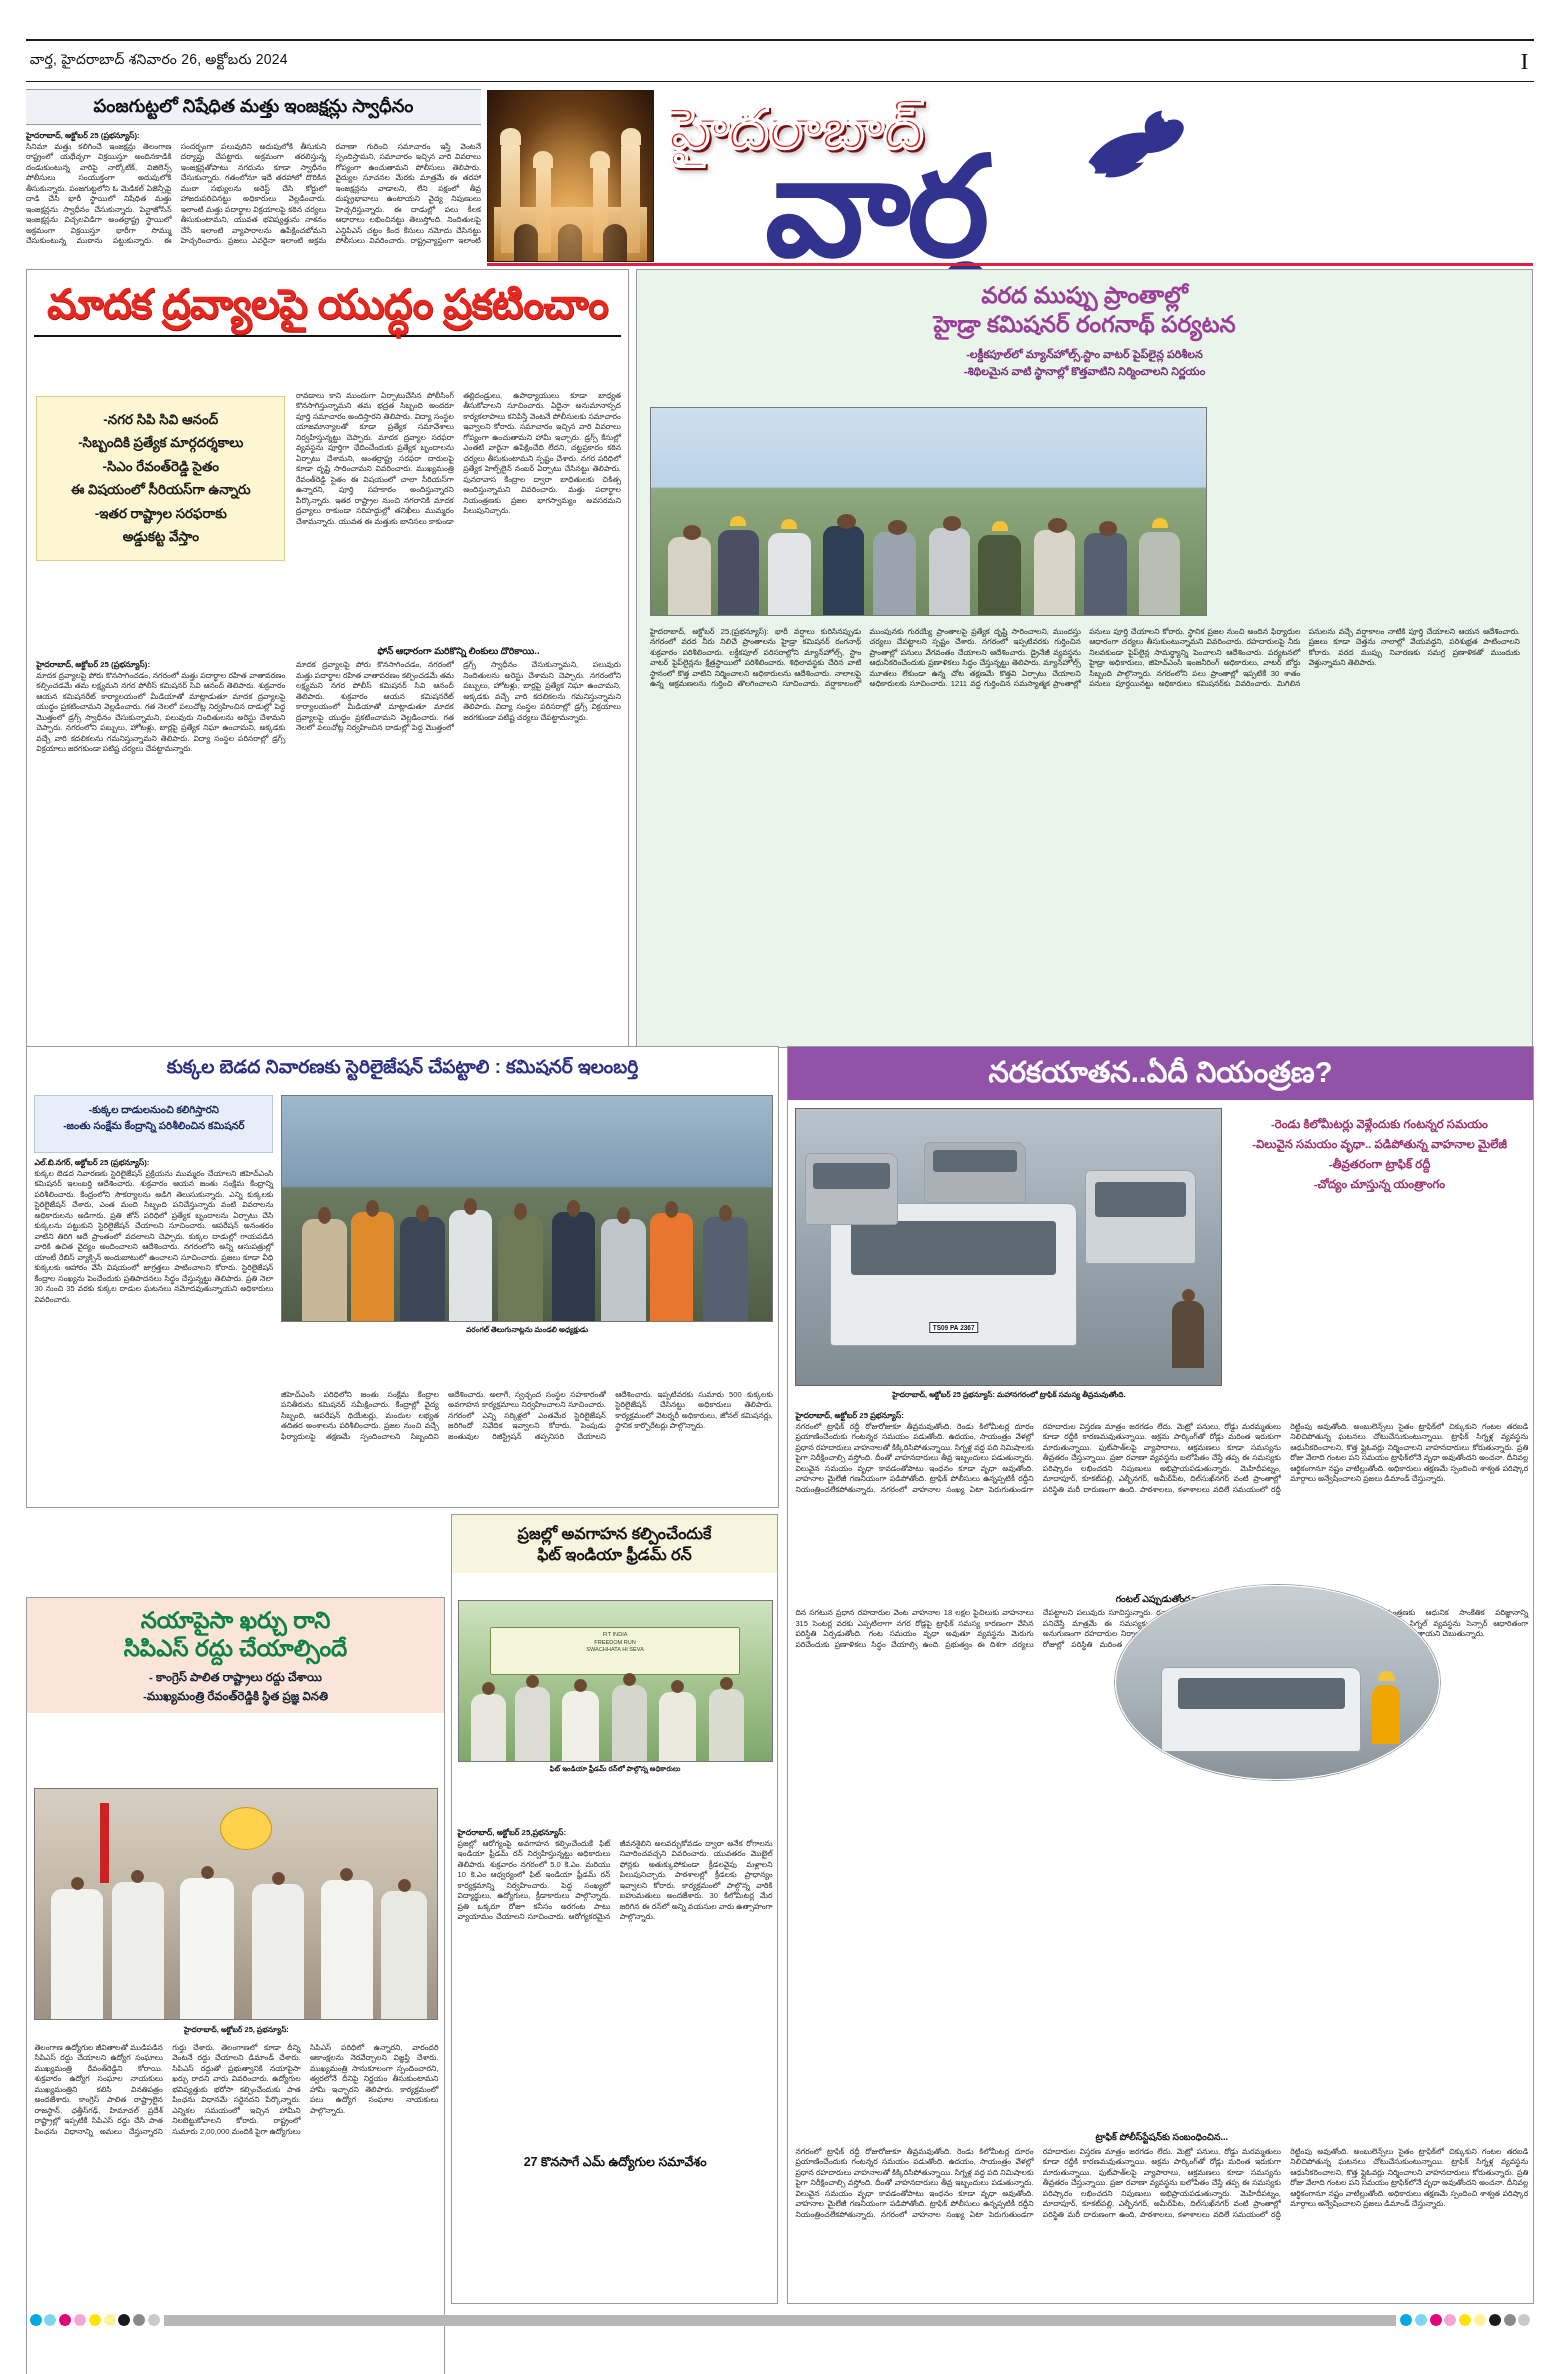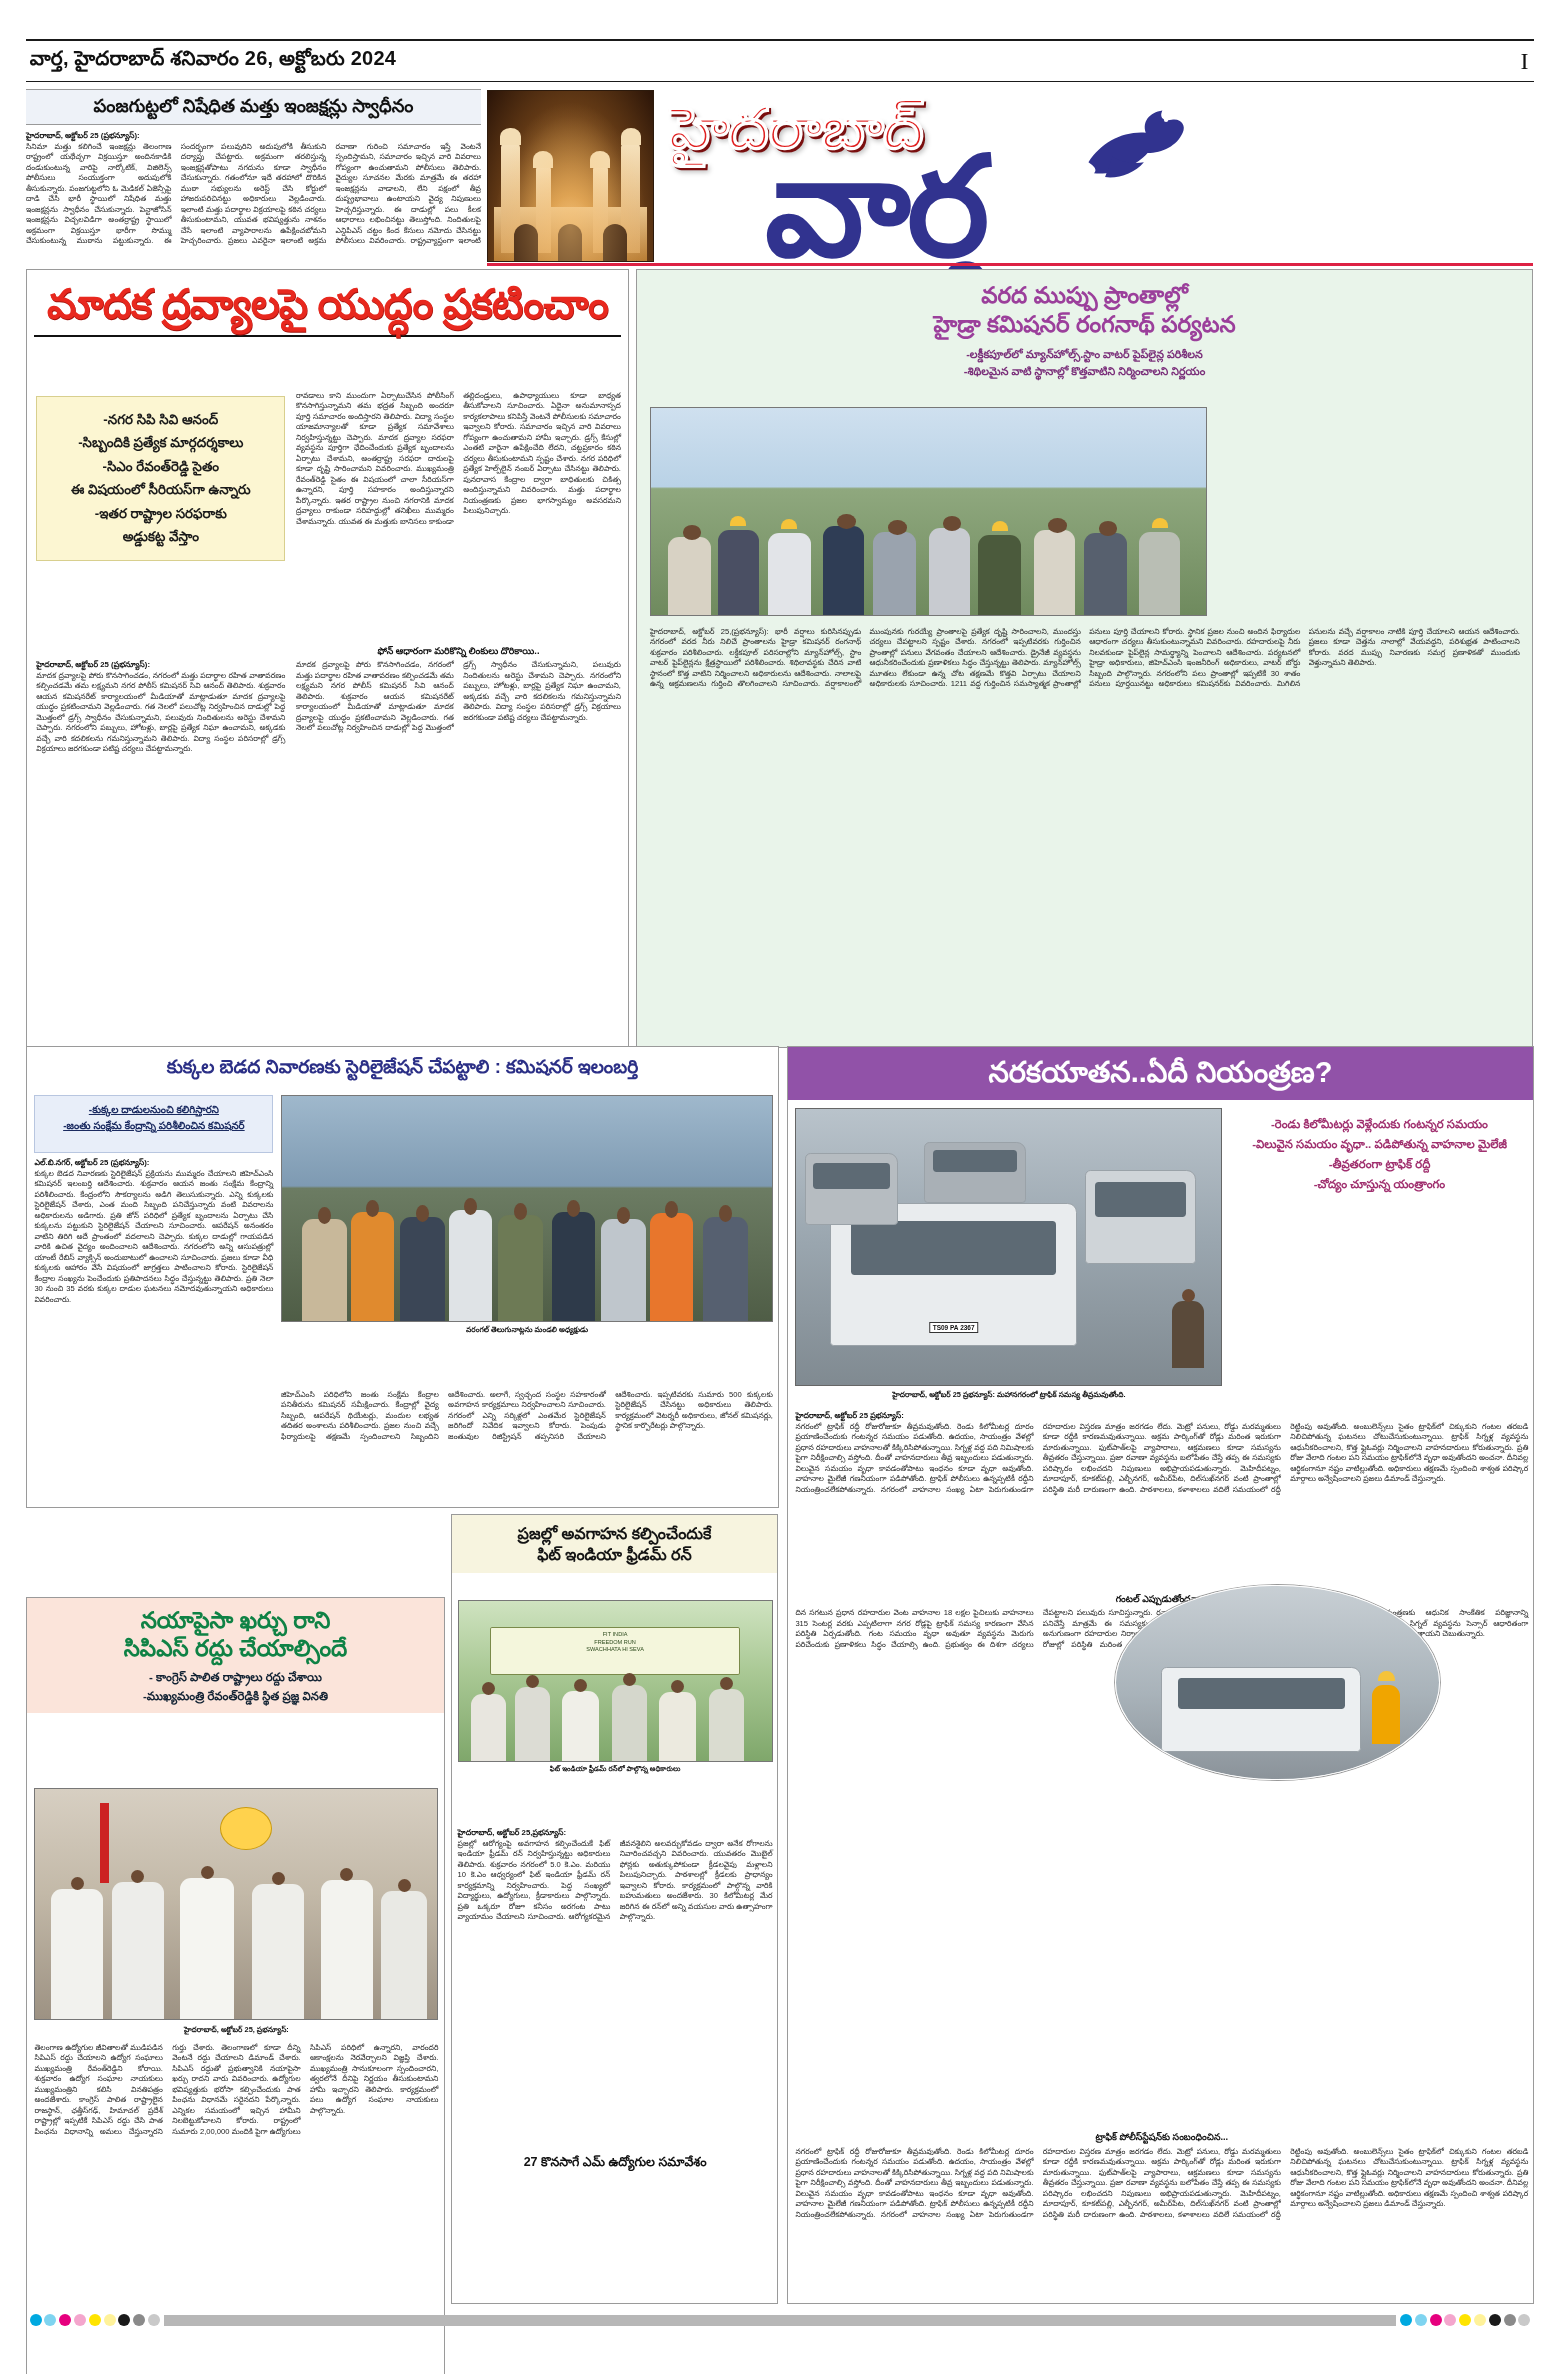--- a/index.html
+++ b/index.html
@@ -12,21 +12,21 @@
   }
   .page { position:absolute; inset:0; padding:0; }
 
   
   .datebar {
     position:absolute; left:26px; top:39px; right:26px; height:43px;
     border-top:2.8px solid #1a1a1a; border-bottom:1.9px solid #1a1a1a;
     display:flex; align-items:center; justify-content:space-between;
   }
   .datebar .dateline {
-    font-size:20px; font-weight:bold; letter-spacing:0.2px; padding-left:3.7px;
+    font-size:14px; font-weight:normal; letter-spacing:0.2px; padding-left:3.7px;
   }
   .datebar .pageno { font-family:"Liberation Serif", serif; font-size:24px; padding-right:5.6px; }
 
   
   .box { position:absolute; border:0.9px solid #9a9a9a; background:#fff; }
   .hl { font-weight:bold; line-height:1.18; text-align:center; }
   .tel { font-family:"Liberation Sans", sans-serif; }
   .body-col {
     font-size:7.6px; line-height:1.38; text-align:justify;
     color:#1b1b1b; hyphens:auto; word-break:break-word;
@@ -126,21 +126,21 @@
 
   
   #art-dogs { left:26px; top:1046px; width:753px; height:462px; }
   #art-dogs .head {
     color:#2b2f86; font-size:18.6px; font-weight:bold; text-align:center; padding:9.3px 5.6px 7.4px;
   }
   #art-dogs .bluebox {
     position:absolute; left:7.4px; top:48px; width:239px; height:58px;
     background:#e8eef9; border:0.9px solid #b8c6e0;
     font-size:10.2px; font-weight:bold; text-align:center; color:#1a2a60;
-    line-height:1.6; padding:5.6px 3.7px;text-decoration:underline;
+    line-height:1.6; padding:5.6px 3.7px;
   }
   #art-dogs .photo {
     position:absolute; left:254px; top:48px; width:492px; height:227px;
     border:0.9px solid #777; overflow:hidden;
     background:linear-gradient(#9fb8cc 0%, #7e9ab2 40%, #6c7c63 41%, #4f5d46 100%);
   }
   #art-dogs .cap { position:absolute; left:254px; top:278px; width:492px; font-size:7.4px; text-align:center; font-weight:bold; }
   #art-dogs .txtL { position:absolute; left:7.4px; top:111px; width:239px; height:339px; }
   #art-dogs .txtR { position:absolute; left:254px; top:295px; width:492px; height:158px;margin-top:48px; }
 

